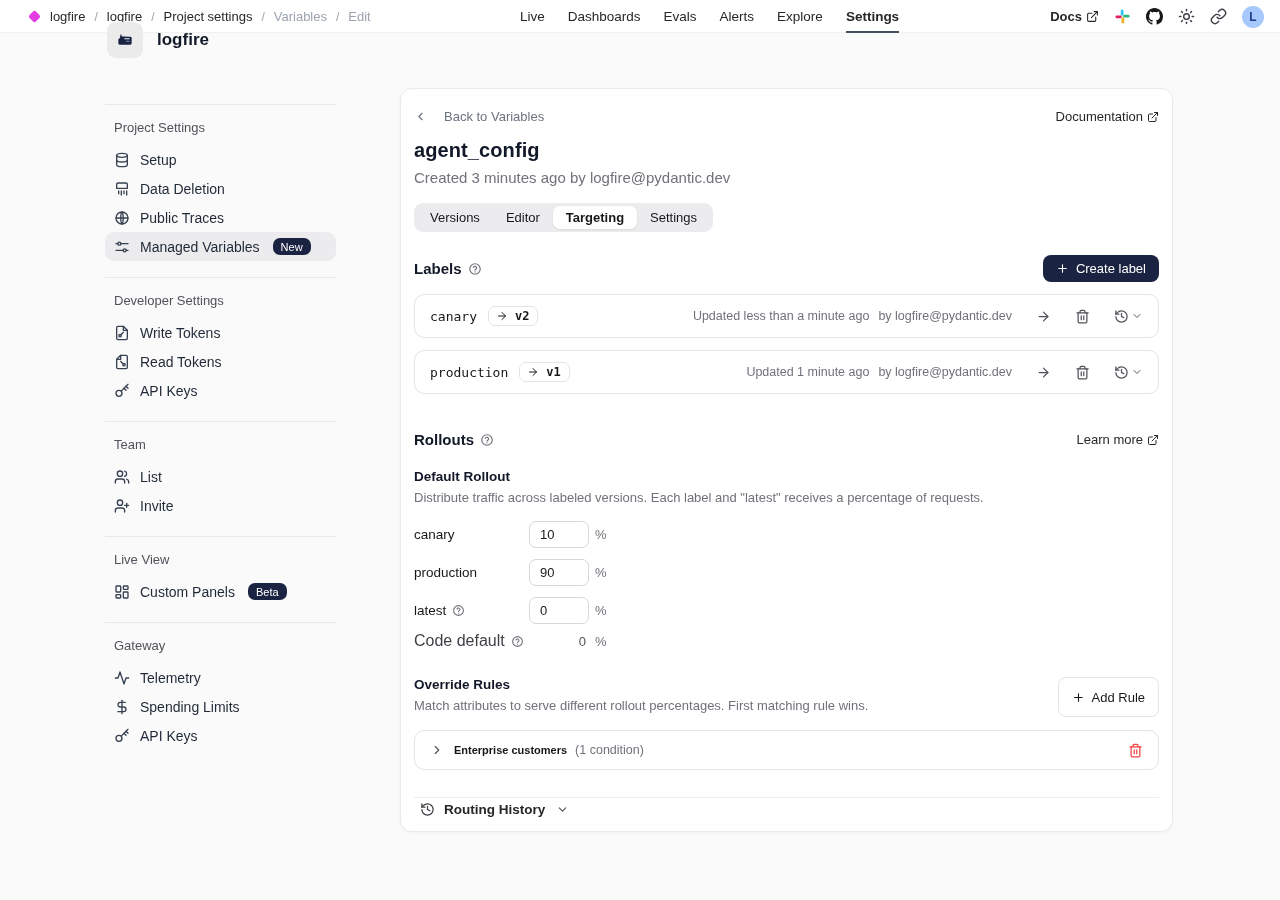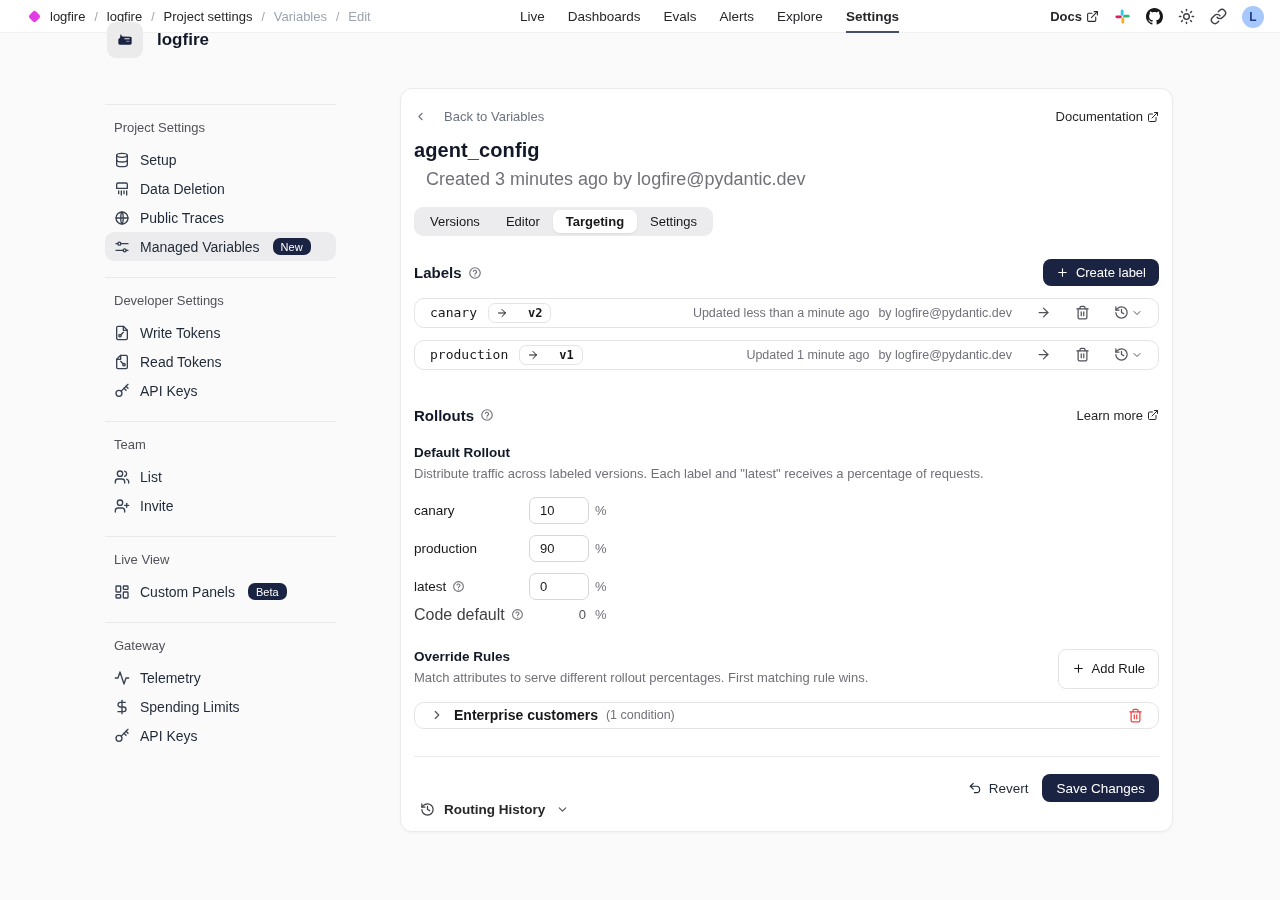--- a/index.html
+++ b/index.html
@@ -49,39 +49,39 @@
   .badge { background:#1b2342; color:#ffffff; font-size:11px; font-weight:500; padding:2.5px 8px; border-radius:7px; margin-left:3px; }
 
   
   .card { position:absolute; left:400px; top:88px; width:773px; height:744px; background:#ffffff;
           border:1px solid #ebebee; border-radius:12px; box-shadow:0 1px 3px rgba(0,0,0,.04);
           padding:20px 13px 14px 13px; display:flex; flex-direction:column; }
   .card-top { display:flex; justify-content:space-between; align-items:center; }
   .back-link { display:flex; align-items:center; gap:17px; font-size:13px; color:#6b7280; cursor:pointer; }
   .ext-link { display:flex; align-items:center; gap:4px; font-size:13px; color:#27272a; cursor:pointer; }
   .page-title { font-size:20px; font-weight:700; color:#111827; margin-top:15px; letter-spacing:.1px; }
-  .page-sub { font-size:18px; color:#71717a; margin-top:7px;margin-left:12px; }
+  .page-sub { font-size:15px; color:#71717a; margin-top:7px; }
 
   .tabs { display:inline-flex; background:#ececee; border-radius:9px; padding:3px; margin-top:17px; align-self:flex-start; }
   .tab { padding:4px 13px; font-size:13px; color:#18181b; border-radius:7px; cursor:pointer; }
   .tab.active { background:#ffffff; font-weight:600; box-shadow:0 1px 2px rgba(0,0,0,.08); }
 
   .sec-row { display:flex; justify-content:space-between; align-items:center; margin-top:23px; }
   .sec-head { display:flex; align-items:center; gap:6px; font-size:15px; font-weight:700; color:#111827; }
   .help { color:#71717a; display:inline-flex; cursor:pointer; }
 
   .btn-navy { display:inline-flex; align-items:center; gap:7px; background:#1b2342; color:#fff; font-size:13px; font-weight:500;
               height:27px; padding:0 13px; border-radius:8px; border:none; cursor:pointer; font-family:inherit; }
   .btn-ghostline { display:inline-flex; align-items:center; gap:7px; background:#fff; color:#18181b; font-size:13px; font-weight:500;
               height:40px; padding:16px 13px; border-radius:8px; border:1px solid #e4e4e7; cursor:pointer; font-family:inherit; }
 
   .label-row { display:flex; align-items:center; border:1px solid #e4e4e7; border-radius:10px; height:44px;
                padding:0 15px; margin-top:12px; }
   .label-name { font-family:"DejaVu Sans Mono", monospace; font-size:13px; font-weight:500; color:#18181b; }
-  .ver-chip { display:inline-flex; align-items:center; gap:20px; border:1px solid #e4e4e7; border-radius:7px;
+  .ver-chip { display:inline-flex; align-items:center; gap:7px; border:1px solid #e4e4e7; border-radius:7px;
               padding:2px 8px 2px 7px; margin-left:11px; color:#18181b; }
   .ver-chip .vname { font-family:"DejaVu Sans Mono", monospace; font-size:12px; font-weight:700; }
   .label-right { margin-left:auto; display:flex; align-items:center; }
   .upd-text { font-size:12.5px; color:#71717a; }
   .by-text  { font-size:12.5px; color:#71717a; margin-left:9px; }
   .row-ic { color:#52525b; margin-left:24px; cursor:pointer; display:flex; align-items:center; }
   .hist-wrap { display:flex; align-items:center; gap:2px; }
 
   .sub-head { font-size:13.5px; font-weight:700; color:#111827; margin-top:21px; }
   .desc { font-size:13px; color:#71717a; margin-top:6px; }
@@ -92,21 +92,21 @@
               padding:0 0 0 10px; font-family:inherit; outline:none; background:#fff; }
   .pct { font-size:13px; color:#71717a; margin-left:6px; }
   .code-val { width:60px; text-align:right; font-size:13px; color:#52525b; padding-right:3px; }
   .ro-row.codes { height:22px; margin-top:6px; }
   .ro-row.codes .ro-label { color:#3f3f46; }
 
   .ovr-row { display:flex; justify-content:space-between; align-items:flex-start; margin-top:25px; }
   .rule-card { display:flex; align-items:center; border:1px solid #e4e4e7; border-radius:10px; height:40px;
                padding:0 15px; margin-top:13px; }
   .rule-chev { color:#52525b; display:flex; cursor:pointer; }
-  .rule-name { font-size:14px; font-weight:600; color:#18181b; margin-left:10px; }
+  .rule-name { font-size:11px; font-weight:600; color:#18181b; margin-left:10px; }
   .rule-meta { font-size:12.5px; color:#71717a; margin-left:8px; }
   .rule-trash { margin-left:auto; color:#ef4444; cursor:pointer; display:flex; }
 
   .foot-divider { border-top:1px solid #ececee; margin-top:27px; }
   .foot-row { display:flex; justify-content:flex-end; align-items:center; gap:14px; margin-top:17px; }
   .btn-revert { display:inline-flex; align-items:center; gap:7px; background:transparent; border:none; color:#1f2937;
                 font-size:13.5px; font-weight:500; cursor:pointer; font-family:inherit; }
   .btn-save { display:inline-flex; align-items:center; background:#1b2342; color:#fff; border:none; border-radius:8px;
               height:28px; padding:0 14px; font-size:13.5px; font-weight:500; cursor:pointer; font-family:inherit; }
 
@@ -545,32 +545,20 @@
           <path d="M19 6v14a2 2 0 0 1-2 2H7a2 2 0 0 1-2-2V6"></path>
           <path d="M8 6V4a2 2 0 0 1 2-2h4a2 2 0 0 1 2 2v2"></path>
           <line x1="10" y1="11" x2="10" y2="17"></line>
           <line x1="14" y1="11" x2="14" y2="17"></line>
         </svg>
     </span>
   </div>
 
   <div class="foot-divider"></div>
 
-  <div class="foot-row">
-    <button class="btn-revert">
-      <svg class="ic s14" viewBox="0 0 24 24">
-          <path d="M9 14 4 9l5-5"></path>
-          <path d="M4 9h10.5a5.5 5.5 0 0 1 5.5 5.5v0a5.5 5.5 0 0 1-5.5 5.5H11"></path>
-        </svg>
-      <span>Revert</span>
-    </button>
-    <button class="btn-save">
-      <span>Save Changes</span>
-    </button>
-  </div>
 
   <div class="routing-row">
     <span class="hic">
       <svg class="ic s15" viewBox="0 0 24 24">
           <path d="M3 12a9 9 0 1 0 9-9 9.75 9.75 0 0 0-6.74 2.74L3 8"></path>
           <path d="M3 3v5h5"></path>
           <path d="M12 7v5l3.5 1.8"></path>
         </svg>
     </span>
     <span>Routing History</span>

